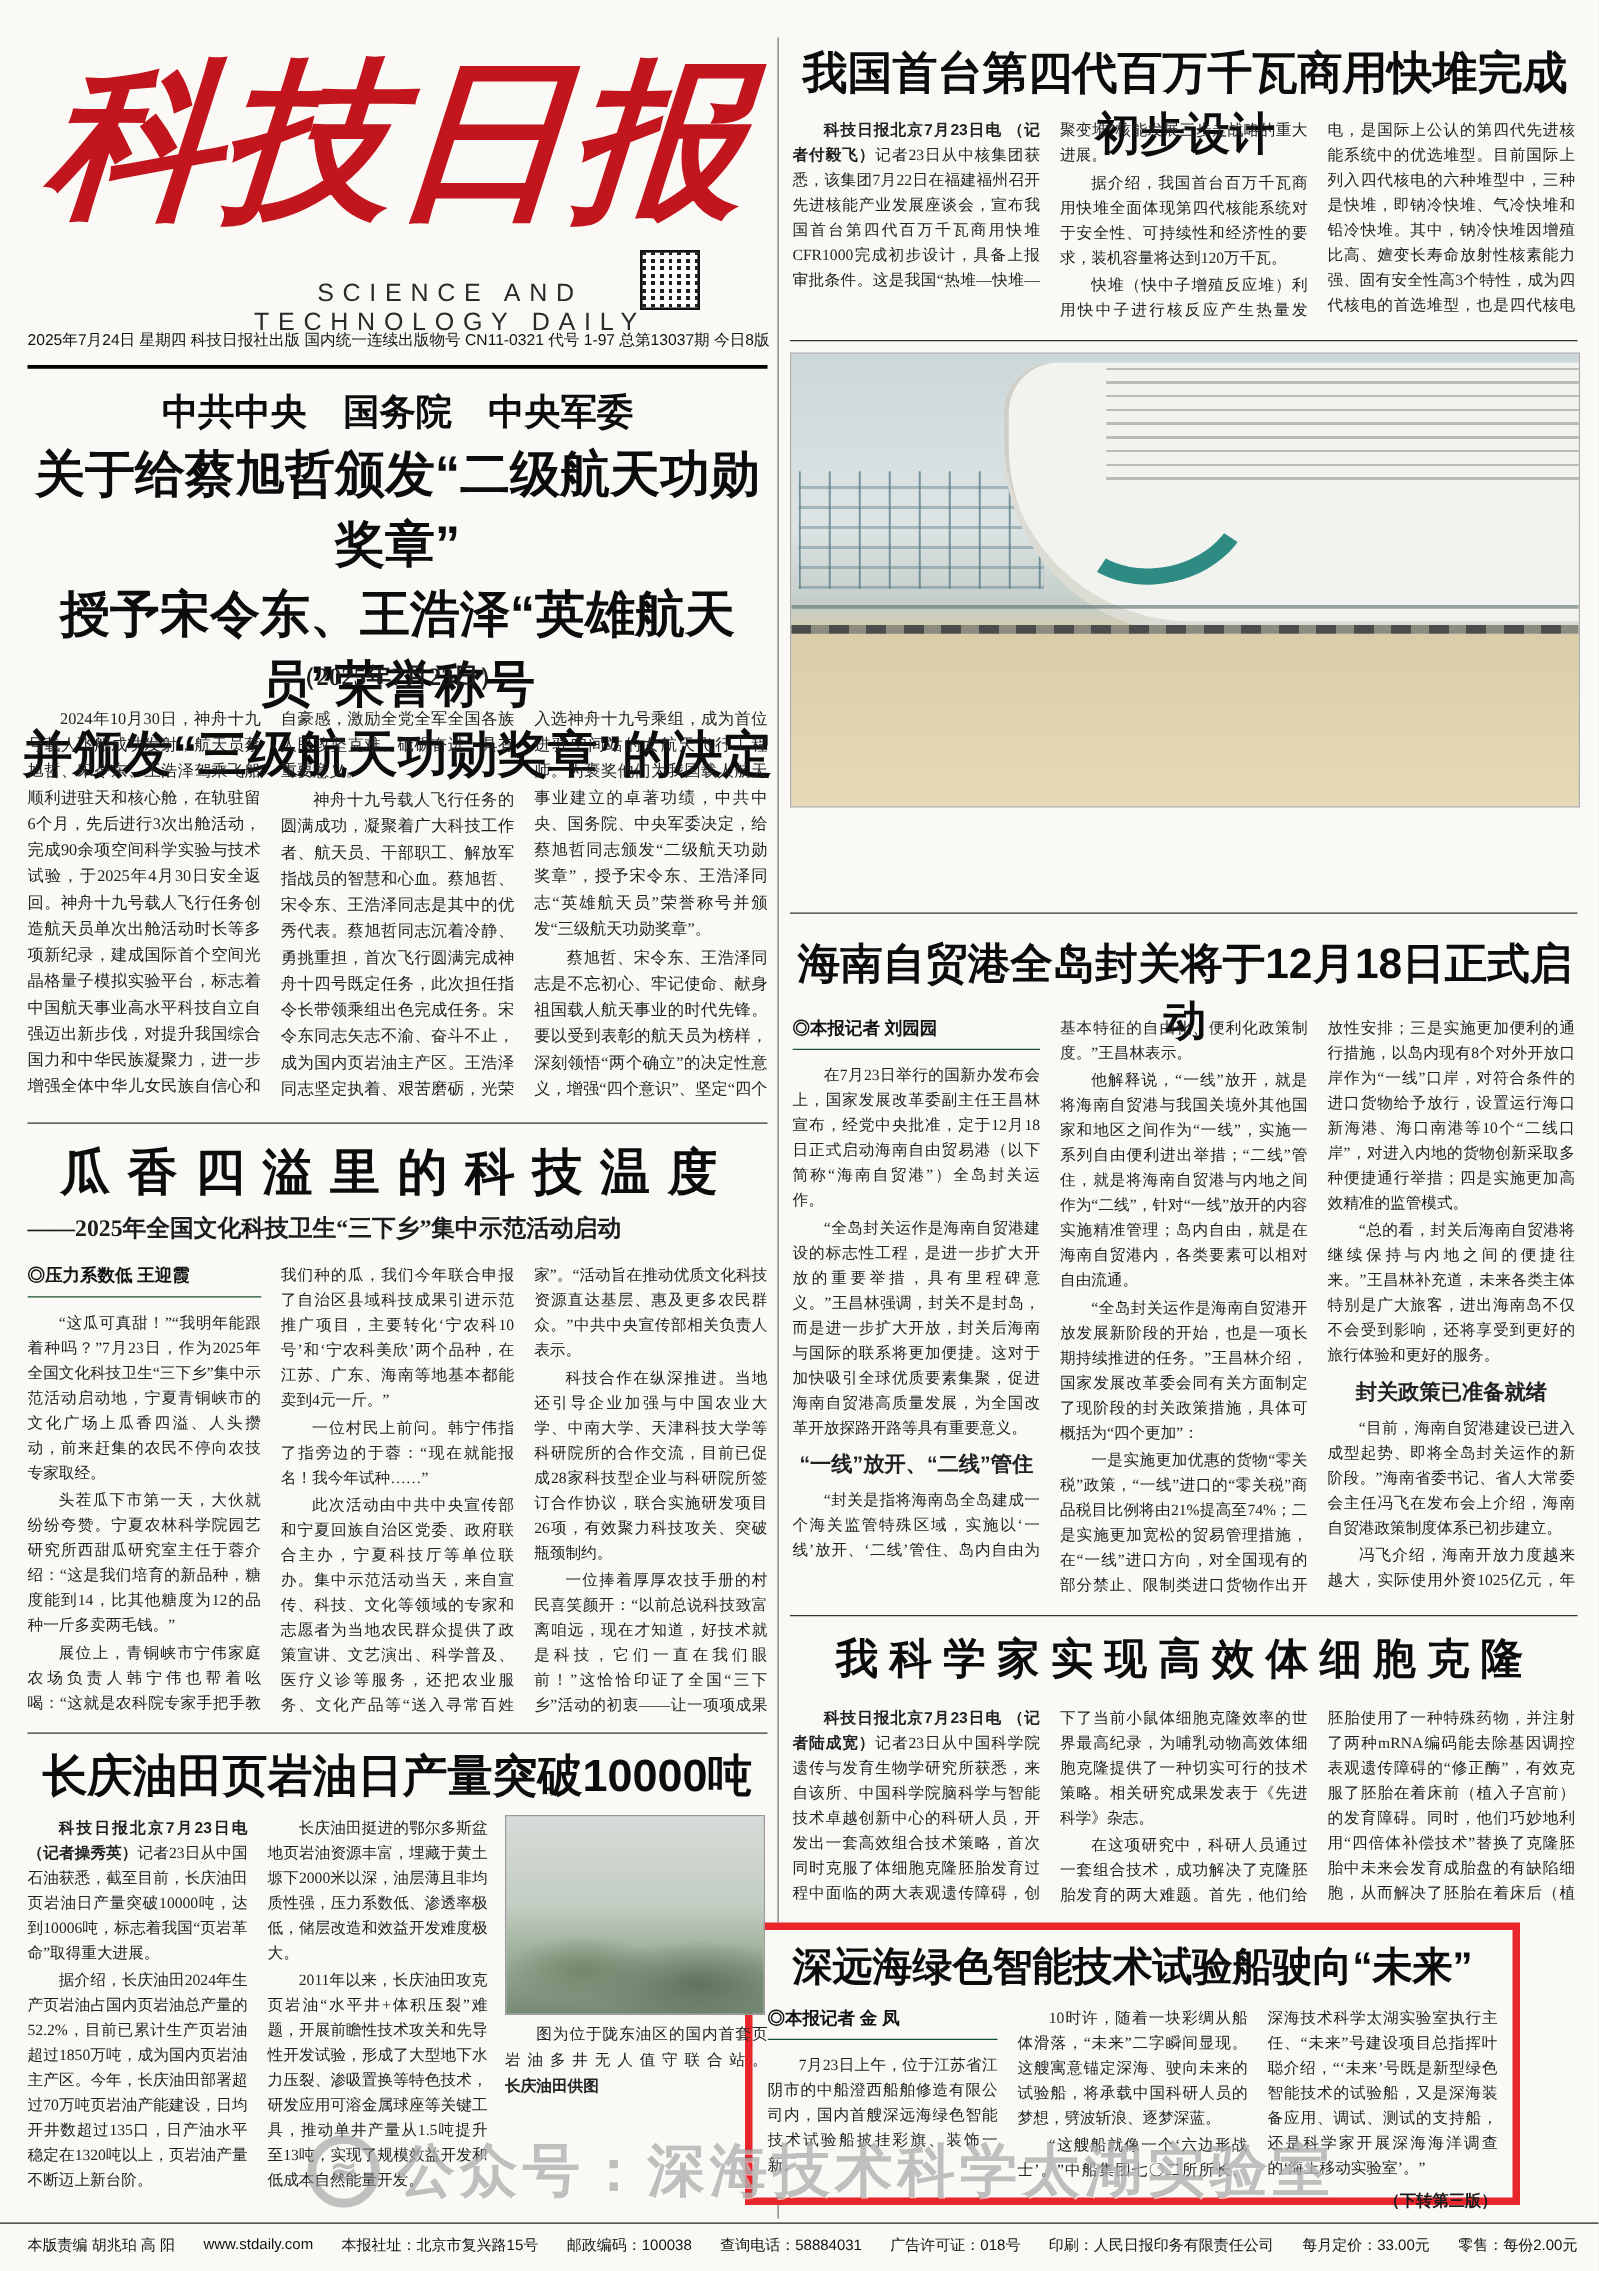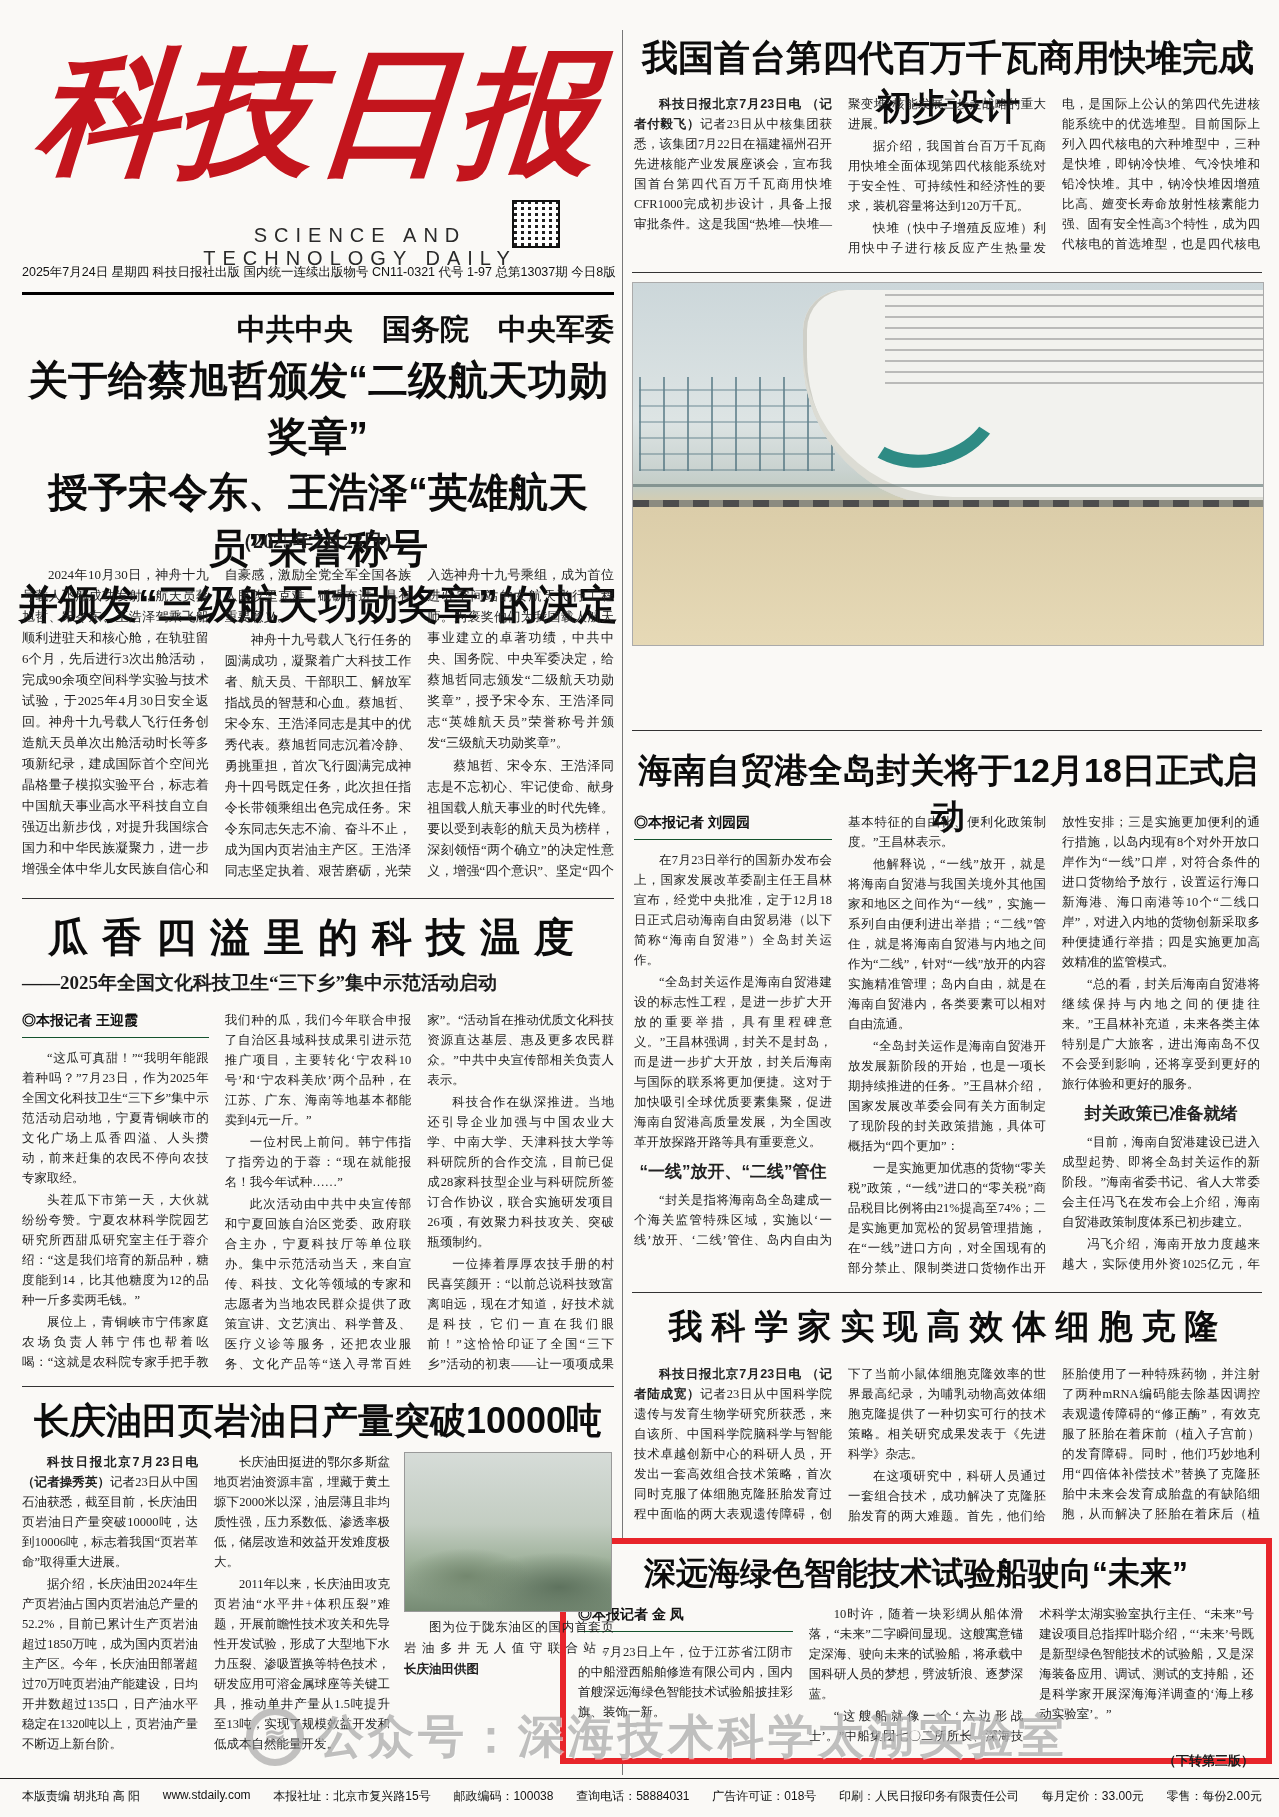--- a/index.html
+++ b/index.html
@@ -51,21 +51,21 @@
   .sea-line{position:absolute;left:0;top:55.5%;width:100%;height:3px;background:rgba(90,110,110,.6);}
   .quay-edge{position:absolute;left:0;top:60%;width:100%;height:7px;
     background:repeating-linear-gradient(90deg,#4c4c4c 0 16px,#8b8b80 16px 30px);}
   
   .cq-photo{width:206px;height:158px;border:1px solid #999;overflow:hidden;
     background:
       radial-gradient(90px 40px at 30% 78%,rgba(110,130,105,.85),transparent 70%),
       radial-gradient(130px 50px at 75% 85%,rgba(90,110,90,.9),transparent 70%),
       linear-gradient(180deg,#d6dcd8 0%,#c3cdc2 45%,#9db099 70%,#768b74 100%);}
   
-  .redbox{left:560px;top:1538px;width:712px;height:226px;border:6px solid #e8252a;background:#faf9f6;
+  .redbox{left:596px;top:1538px;width:620px;height:226px;border:6px solid #e8252a;background:#faf9f6;
     padding:6px 12px 4px 12px;box-sizing:border-box;}
   
   .watermark{left:246px;top:1706px;width:1020px;display:flex;align-items:center;gap:14px;
     pointer-events:none;z-index:50;}
   .wm-ring{width:58px;height:58px;border:7px solid rgba(135,135,135,.5);border-radius:50%;
     box-sizing:border-box;display:flex;align-items:center;justify-content:center;
     color:rgba(135,135,135,.55);font-size:26px;font-weight:bold;}
   .wm-text{font-family:"Liberation Sans",sans-serif;font-weight:900;font-size:46px;
     color:rgba(130,130,130,.5);letter-spacing:4px;white-space:nowrap;
     text-shadow:1px 1px 0 rgba(255,255,255,.6);}
@@ -137,39 +137,39 @@
     <div class="body-cols c3" style="height:146px;font-size:12.5px;line-height:20px;">
       <p class="noindent byline" style="margin-bottom:10px;">◎本报记者 金 凤</p>
       <p>7月23日上午，位于江苏省江阴市的中船澄西船舶修造有限公司内，国内首艘深远海绿色智能技术试验船披挂彩旗、装饰一新。</p>
       <p>10时许，随着一块彩绸从船体滑落，“未来”二字瞬间显现。这艘寓意锚定深海、驶向未来的试验船，将承载中国科研人员的梦想，劈波斩浪、逐梦深蓝。</p>
       <p>“这艘船就像一个‘六边形战士’。”中船集团七〇二所所长、深海技术科学太湖实验室执行主任、“未来”号建设项目总指挥叶聪介绍，“‘未来’号既是新型绿色智能技术的试验船，又是深海装备应用、调试、测试的支持船，还是科学家开展深海海洋调查的‘海上移动实验室’。”</p>
 
     </div>
     <div class="signoff" style="font-size:13px;margin-top:2px;">（下转第三版）</div>
   </div>
 
-  <div class="abs kicker" style="left:22px;top:310px;width:592px;font-size:29px;word-spacing:6px;text-align:right;">中共中央　国务院　中央军委</div>
+  <div class="abs kicker" style="left:22px;top:310px;width:592px;font-size:29px;word-spacing:6px;">中共中央　国务院　中央军委</div>
   <div class="abs headline" style="left:18px;top:352px;width:600px;font-size:40px;line-height:56px;">
     <div>关于给蔡旭哲颁发“二级航天功勋奖章”</div>
     <div>授予宋令东、王浩泽“英雄航天员”荣誉称号</div>
     <div>并颁发“三级航天功勋奖章”的决定</div>
   </div>
   <div class="abs" style="left:22px;top:528px;width:592px;font-size:20px;font-weight:700;text-align:center;">（2025年7月23日）</div>
   <div class="abs body-cols c3" style="left:22px;top:564px;width:592px;height:322px;font-size:13px;line-height:21px;">
     <p>2024年10月30日，神舟十九号载人飞船成功发射，航天员蔡旭哲、宋令东、王浩泽驾乘飞船顺利进驻天和核心舱，在轨驻留6个月，先后进行3次出舱活动，完成90余项空间科学实验与技术试验，于2025年4月30日安全返回。神舟十九号载人飞行任务创造航天员单次出舱活动时长等多项新纪录，建成国际首个空间光晶格量子模拟实验平台，标志着中国航天事业高水平科技自立自强迈出新步伐，对提升我国综合国力和中华民族凝聚力，进一步增强全体中华儿女民族自信心和自豪感，激励全党全军全国各族人民攻坚克难、砥砺奋进，具有重要意义。</p>
     <p>神舟十九号载人飞行任务的圆满成功，凝聚着广大科技工作者、航天员、干部职工、解放军指战员的智慧和心血。蔡旭哲、宋令东、王浩泽同志是其中的优秀代表。蔡旭哲同志沉着冷静、勇挑重担，首次飞行圆满完成神舟十四号既定任务，此次担任指令长带领乘组出色完成任务。宋令东同志矢志不渝、奋斗不止，成为国内页岩油主产区。王浩泽同志坚定执着、艰苦磨砺，光荣入选神舟十九号乘组，成为首位进驻空间站的女航天飞行工程师。为褒奖他们为我国载人航天事业建立的卓著功绩，中共中央、国务院、中央军委决定，给蔡旭哲同志颁发“二级航天功勋奖章”，授予宋令东、王浩泽同志“英雄航天员”荣誉称号并颁发“三级航天功勋奖章”。</p>
     <p>蔡旭哲、宋令东、王浩泽同志是不忘初心、牢记使命、献身祖国载人航天事业的时代先锋。要以受到表彰的航天员为榜样，深刻领悟“两个确立”的决定性意义，增强“四个意识”、坚定“四个自信”、做到“两个维护”，更加紧密团结在以习近平同志为核心的党中央周围，大力弘扬“两弹一星”精神和载人航天精神，坚定信心、奋发进取、拼搏奉献，为以中国式现代化全面推进强国建设、民族复兴伟业而团结奋斗！</p>
 
   </div>
   <div class="abs hrule" style="left:22px;top:898px;width:592px;"></div>
 
   <div class="abs headline" style="left:22px;top:910px;width:592px;font-size:40px;letter-spacing:14px;">瓜香四溢里的科技温度</div>
   <div class="abs" style="left:22px;top:970px;width:592px;font-size:19px;font-weight:700;text-align:left;">——2025年全国文化科技卫生“三下乡”集中示范活动启动</div>
   <div class="abs body-cols c3" style="left:22px;top:1010px;width:592px;height:368px;font-size:12.5px;line-height:20px;">
-    <p class="noindent byline" style="margin-bottom:10px;">◎本报记者 王迎霞</p>
+    <p class="noindent byline" style="margin-bottom:10px;">◎压力系数低 王迎霞</p>
     <p>“这瓜可真甜！”“我明年能跟着种吗？”7月23日，作为2025年全国文化科技卫生“三下乡”集中示范活动启动地，宁夏青铜峡市的文化广场上瓜香四溢、人头攒动，前来赶集的农民不停向农技专家取经。</p>
     <p>头茬瓜下市第一天，大伙就纷纷夸赞。宁夏农林科学院园艺研究所西甜瓜研究室主任于蓉介绍：“这是我们培育的新品种，糖度能到14，比其他糖度为12的品种一斤多卖两毛钱。”</p>
     <p>展位上，青铜峡市宁伟家庭农场负责人韩宁伟也帮着吆喝：“这就是农科院专家手把手教我们种的瓜，我们今年联合申报了自治区县域科技成果引进示范推广项目，主要转化‘宁农科10号’和‘宁农科美欣’两个品种，在江苏、广东、海南等地基本都能卖到4元一斤。”</p>
     <p>一位村民上前问。韩宁伟指了指旁边的于蓉：“现在就能报名！我今年试种……”</p>
     <p>此次活动由中共中央宣传部和宁夏回族自治区党委、政府联合主办，宁夏科技厅等单位联办。集中示范活动当天，来自宣传、科技、文化等领域的专家和志愿者为当地农民群众提供了政策宣讲、文艺演出、科学普及、医疗义诊等服务，还把农业服务、文化产品等“送入寻常百姓家”。“活动旨在推动优质文化科技资源直达基层、惠及更多农民群众。”中共中央宣传部相关负责人表示。</p>
     <p>科技合作在纵深推进。当地还引导企业加强与中国农业大学、中南大学、天津科技大学等科研院所的合作交流，目前已促成28家科技型企业与科研院所签订合作协议，联合实施研发项目26项，有效聚力科技攻关、突破瓶颈制约。</p>
     <p>一位捧着厚厚农技手册的村民喜笑颜开：“以前总说科技致富离咱远，现在才知道，好技术就是科技，它们一直在我们眼前！”这恰恰印证了全国“三下乡”活动的初衷——让一项项成果都扎根乡土，让每一份服务都贴近民心。</p>
   </div>
   <div class="abs hrule" style="left:22px;top:1386px;width:592px;"></div>
 

